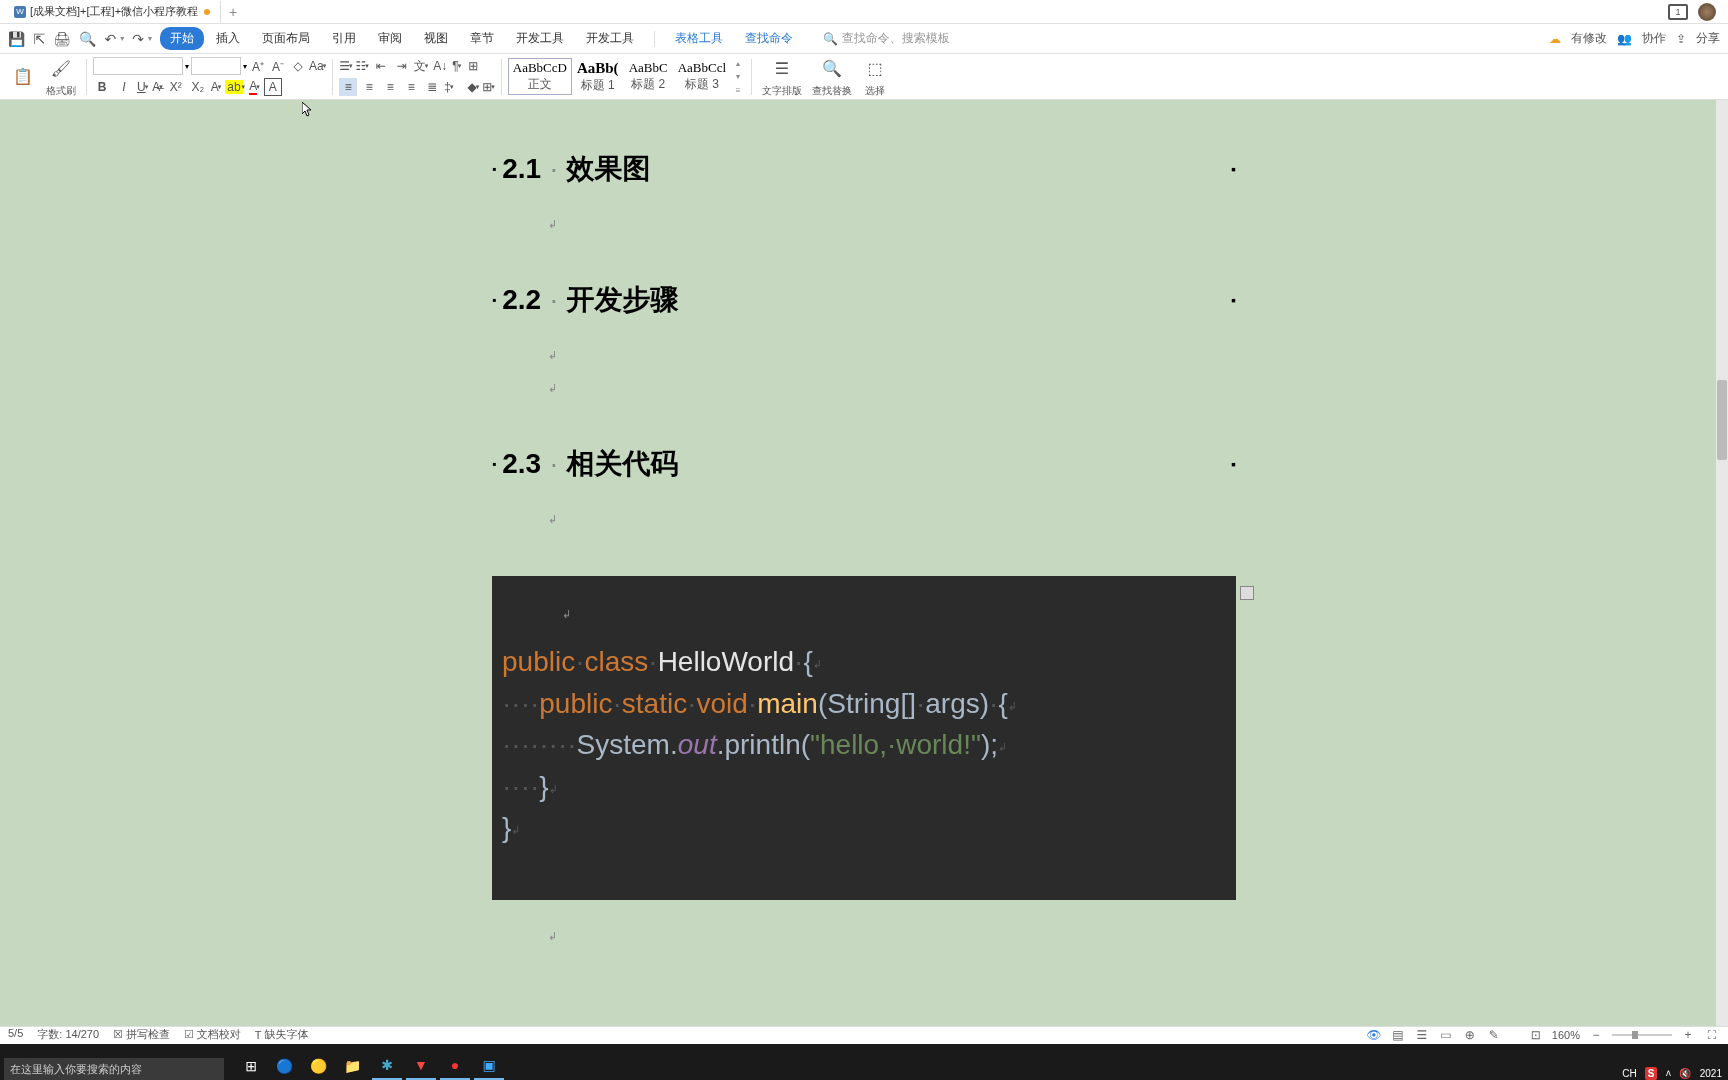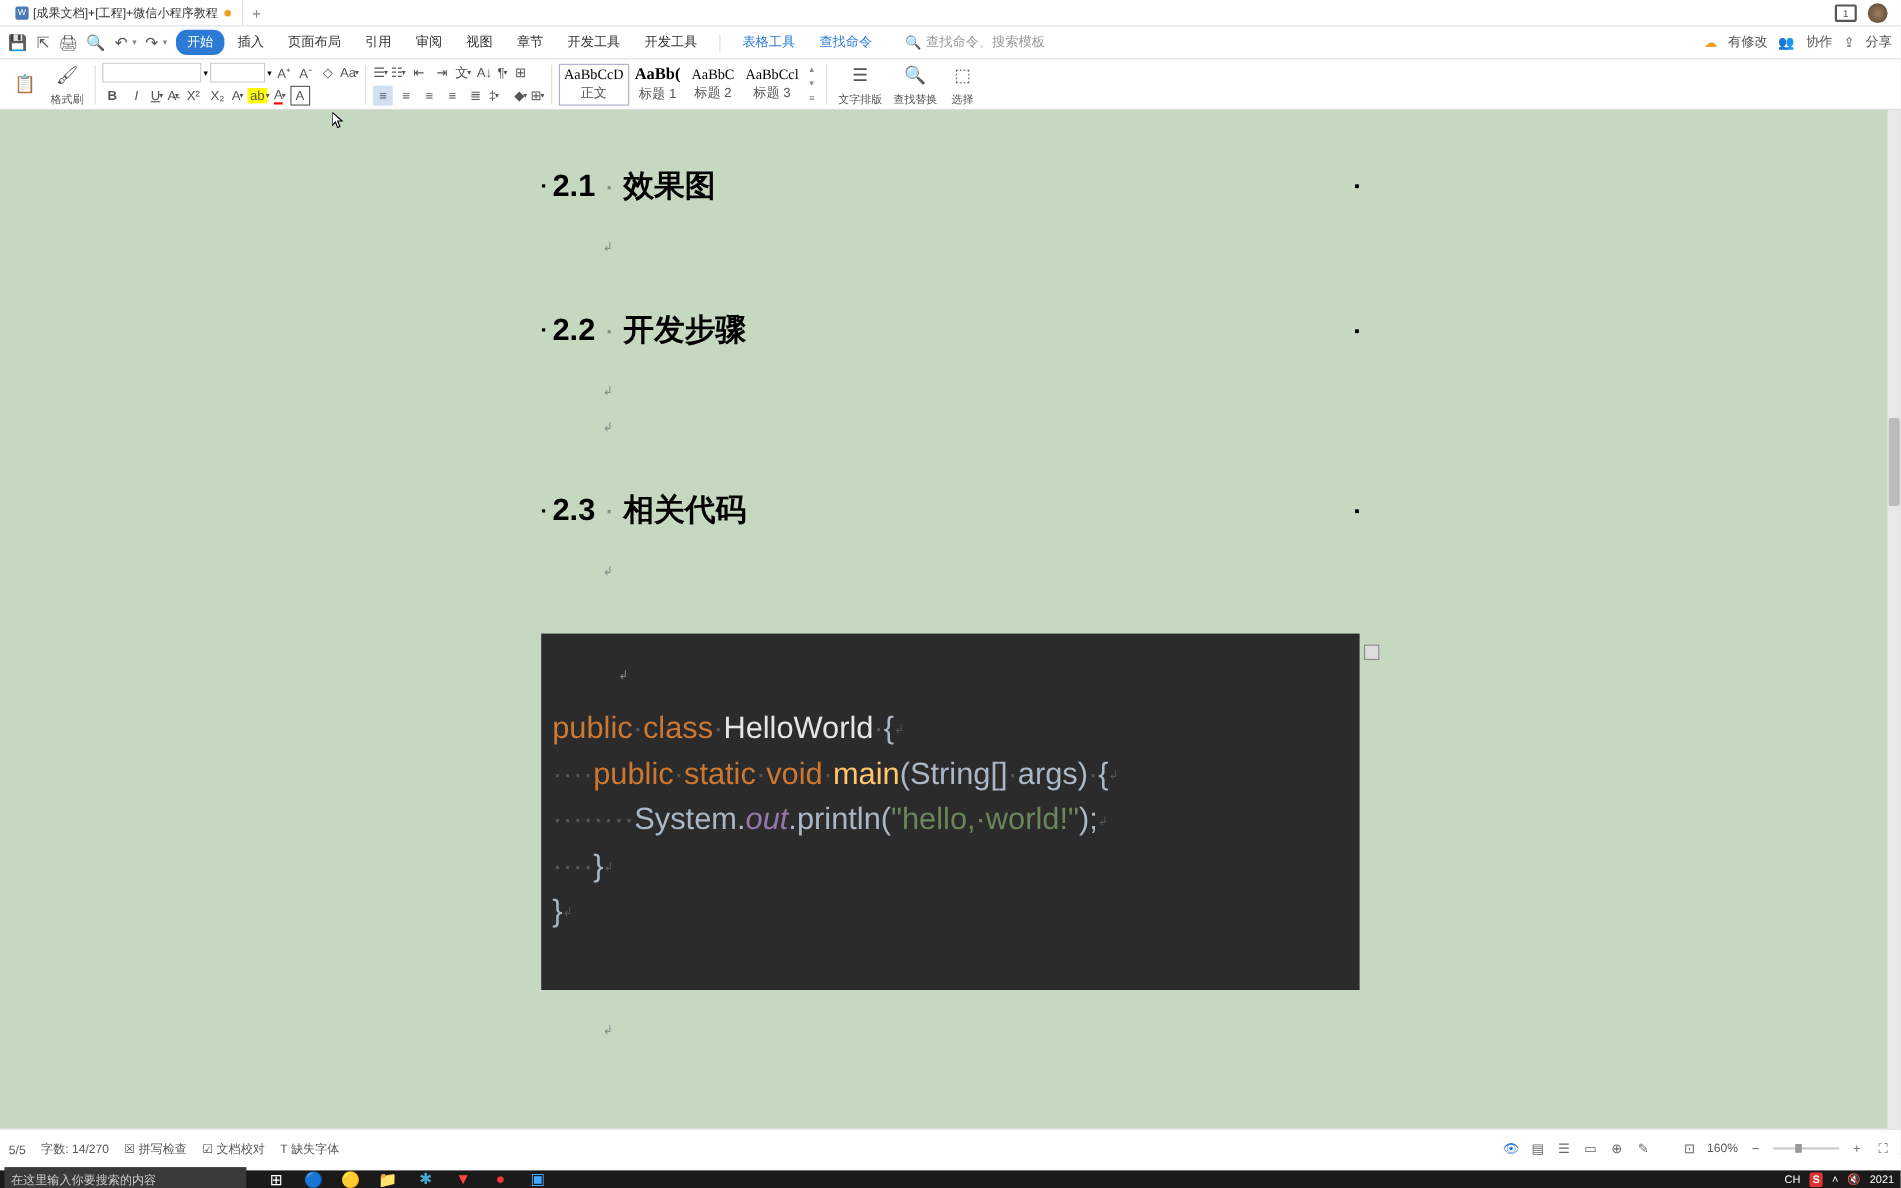--- a/index.html
+++ b/index.html
@@ -58,28 +58,28 @@
 .meth{color:#ffc66d}
 .paren{color:#a9b7c6}
 .type{color:#a9b7c6}
 .field{color:#9876aa;font-style:italic}
 .str{color:#6a8759}
 .punct{color:#a9b7c6}
 .sp{color:#555}
 .eol{color:#555;font-size:11px;vertical-align:middle}
 .cursor-img{position:absolute;left:302px;top:102px;width:12px;height:16px;pointer-events:none;z-index:100}
 .cursor-img svg{width:100%;height:100%}
-.statusbar{position:absolute;bottom:28px;left:0;right:0;height:26px;background:#fff;border-top:1px solid #ddd;display:flex;align-items:flex-end;padding:0 8px;font-size:11px;color:#555;gap:14px}
+.statusbar{position:absolute;bottom:28px;left:0;right:0;height:26px;background:#fff;border-top:1px solid #ddd;display:flex;align-items:flex-start;padding:0 8px;font-size:11px;color:#555;gap:14px}
 .statusbar .sitem{display:flex;align-items:center;gap:3px}
 .statusbar-right{margin-left:auto;display:flex;align-items:center;gap:8px}
 .sicon{width:16px;height:16px;display:flex;align-items:center;justify-content:center;font-size:12px;color:#666}
 .sicon.blue{color:#2b7bd6}
 .zoom-slider{width:60px;height:2px;background:#ccc;position:relative}
 .zoom-slider::after{content:"";position:absolute;left:20px;top:-3px;width:6px;height:8px;background:#999}
-.taskbar{position:absolute;bottom:0;left:0;right:0;height:16px;background:#1a1a1a;display:flex;align-items:center}
+.taskbar{position:absolute;bottom:0;left:0;right:0;height:36px;background:#1a1a1a;display:flex;align-items:flex-end}
 .win-search{width:220px;height:22px;background:#3a3a3a;color:#ccc;font-size:11px;padding:0 6px;display:flex;align-items:center;margin:0 4px}
 .task-icons{display:flex;align-items:center;gap:4px;margin-left:8px}
 .task-icon{width:30px;height:28px;display:flex;align-items:center;justify-content:center;font-size:14px}
 .task-icon.active{border-bottom:2px solid #76b9ed}
 .tray{margin-left:auto;display:flex;align-items:center;gap:8px;padding-right:6px;color:#fff;font-size:10px}
 .tray span{font-size:10px}
 .ime-s{background:#d33;padding:1px 3px;border-radius:2px;font-weight:bold}
 .scrollbar-v{position:absolute;right:0;top:100px;bottom:50px;width:12px;background:#e8e8e8}
 .scrollbar-thumb{position:absolute;top:280px;width:10px;left:1px;height:80px;background:#bbb;border-radius:2px}
 </style>
@@ -202,21 +202,21 @@
       <span class="smbtn">≡</span>
       <span class="smbtn">≡</span>
       <span class="smbtn">≣</span>
       <span class="smbtndd">‡<span class="dd">▾</span></span>
       <span style="width:8px"></span>
       <span class="smbtndd">◆<span class="dd">▾</span></span>
       <span class="smbtndd">⊞<span class="dd">▾</span></span>
     </div>
   </div>
   <div class="sep"></div>
-  <div style="display:flex;">
+  <div style="display:flex;align-items:center">
     <div class="style-item first">
       <span class="style-preview">AaBbCcD</span>
       <span class="style-label">正文</span>
     </div>
     <div class="style-item">
       <span class="style-preview bold">AaBb(</span>
       <span class="style-label">标题 1</span>
     </div>
     <div class="style-item">
       <span class="style-preview">AaBbC</span>

